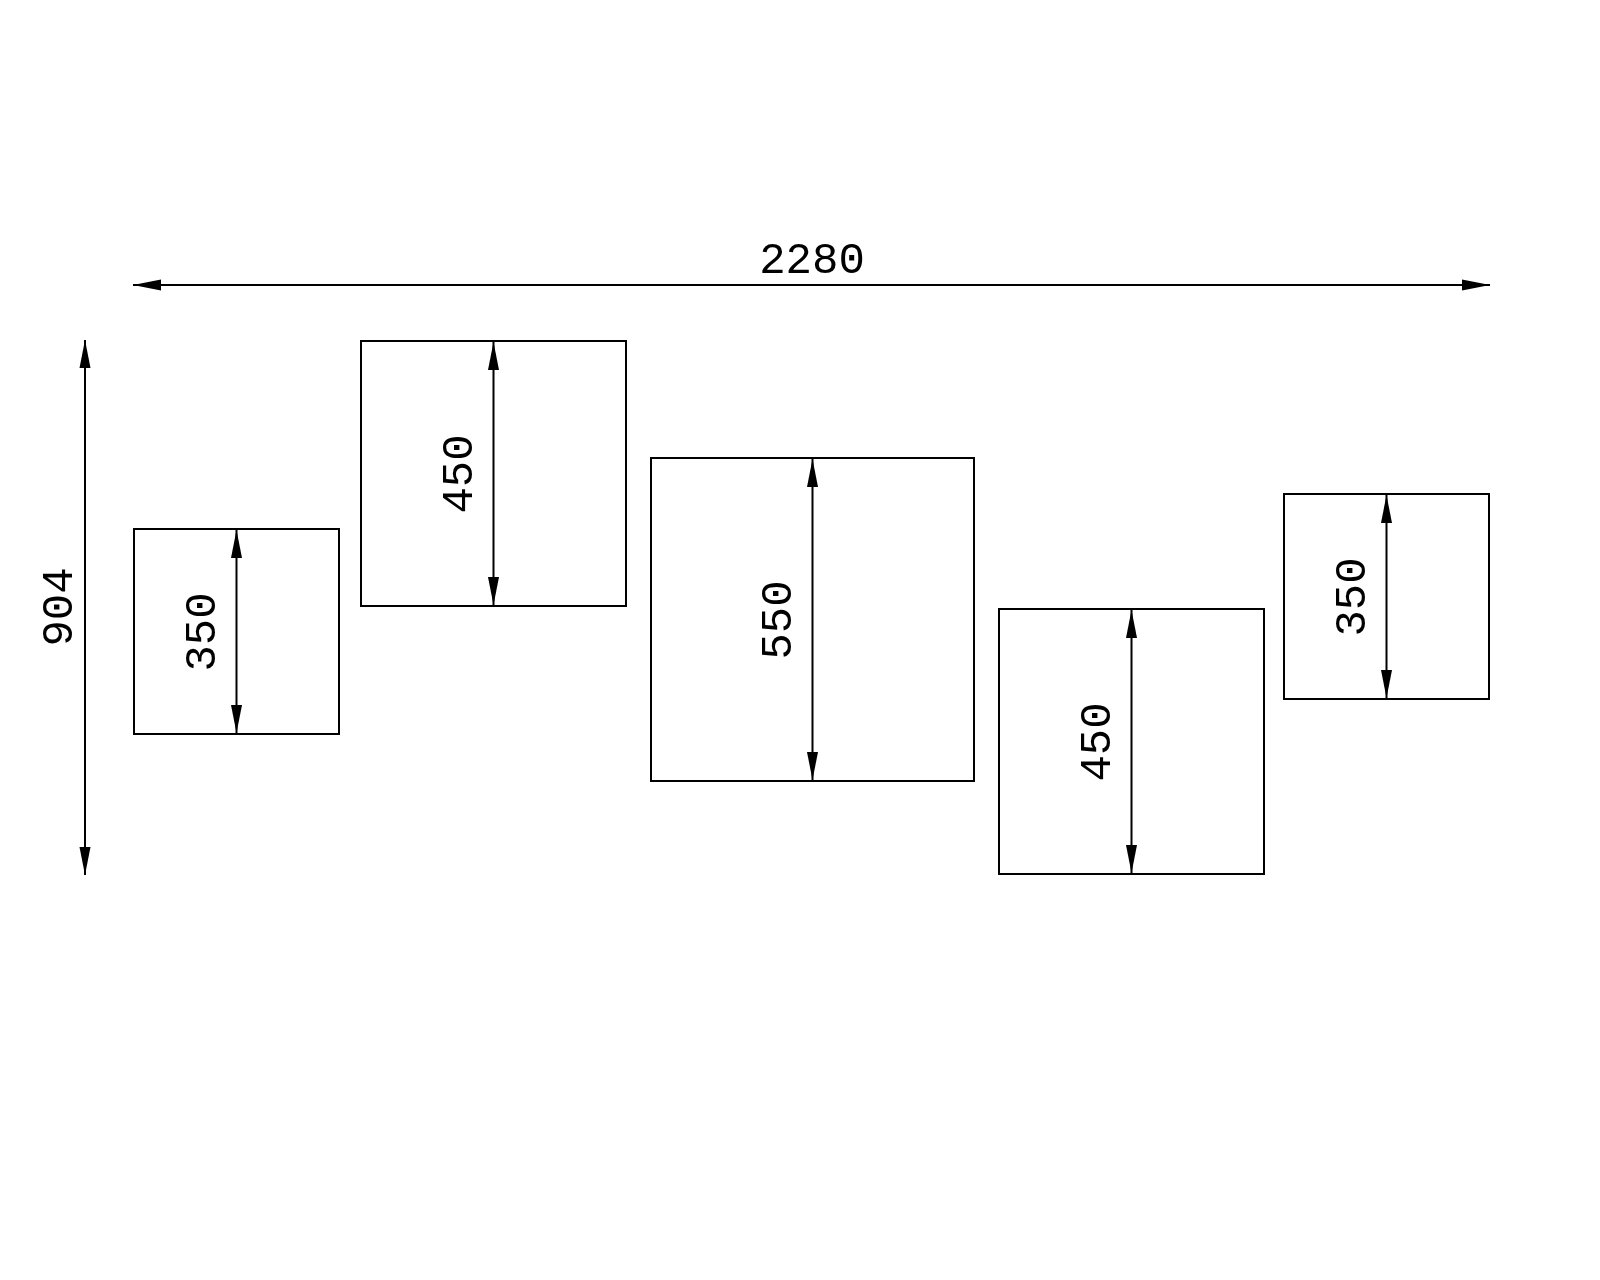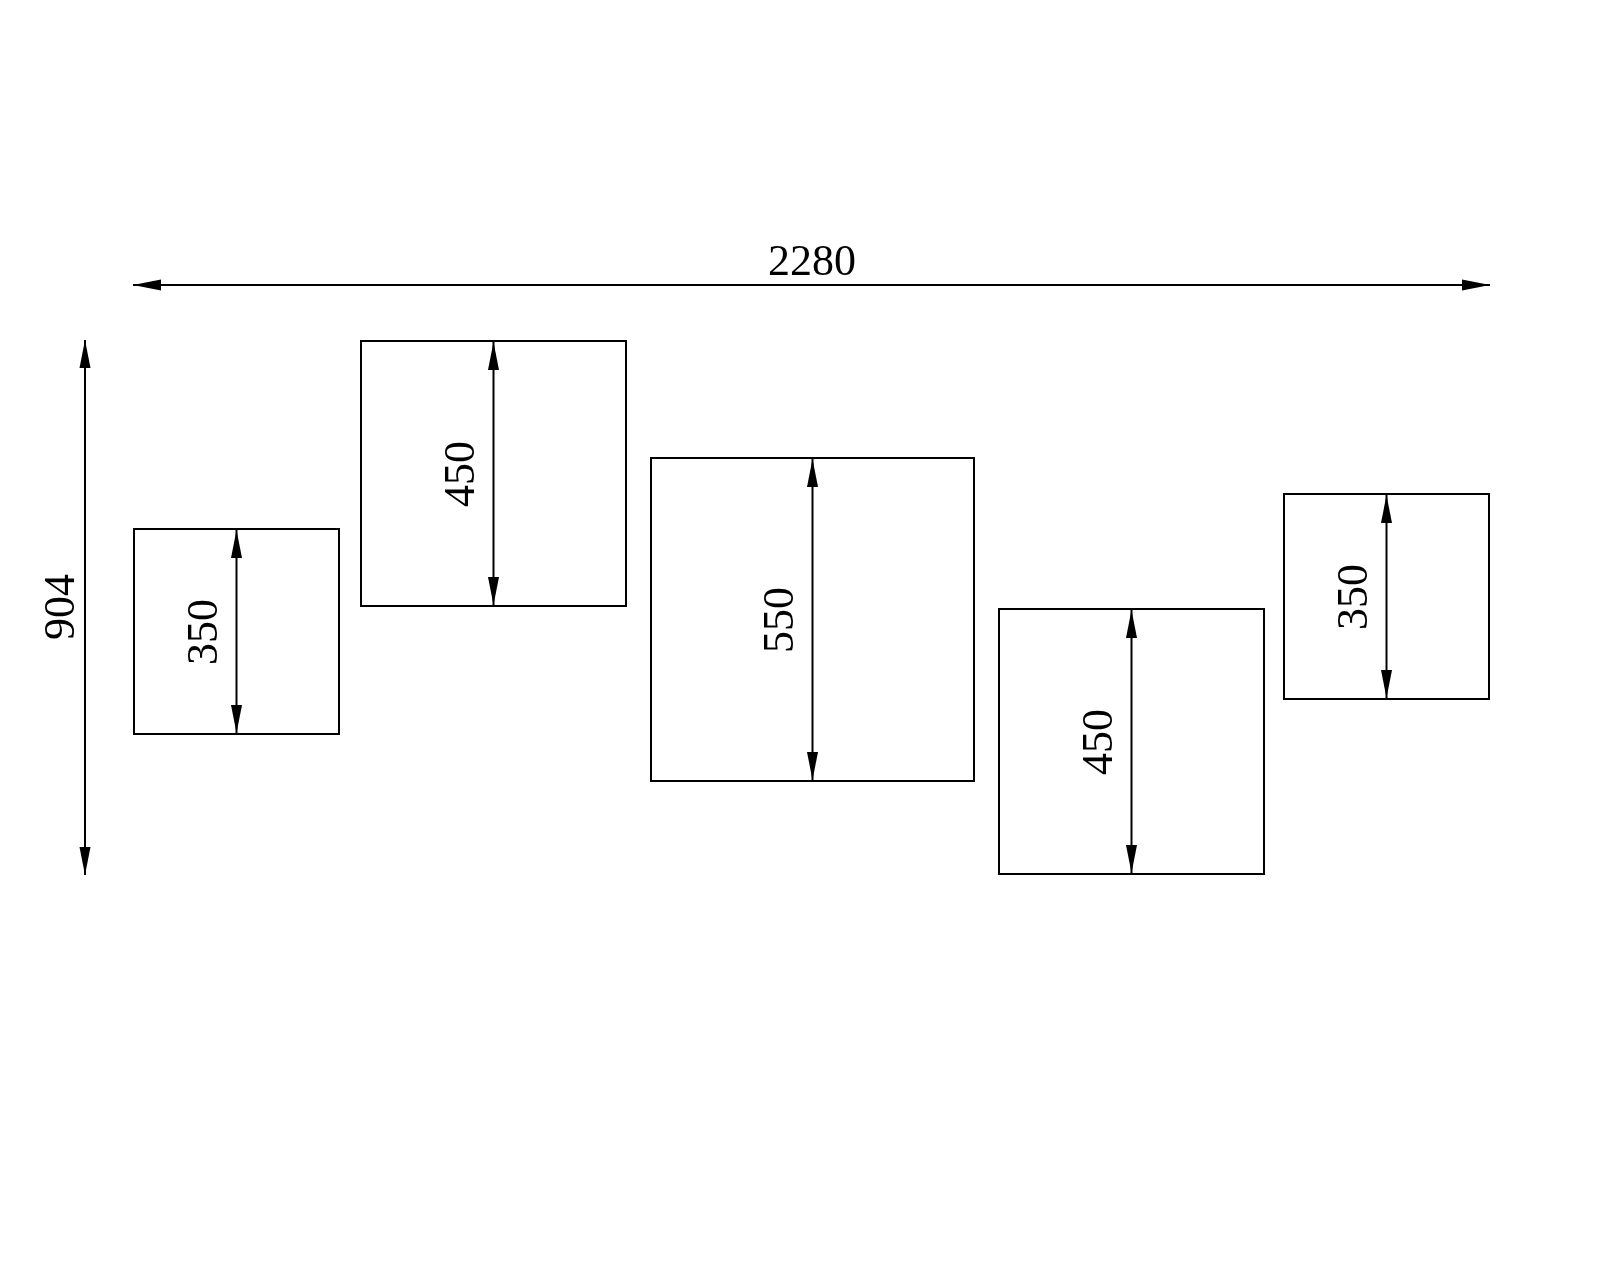--- a/index.html
+++ b/index.html
@@ -5,21 +5,21 @@
   html, body {
     margin: 0;
     padding: 0;
     background: #ffffff;
   }
   .canvas {
     position: relative;
     width: 1600px;
     height: 1280px;
     background: #ffffff;
-    font-family: Liberation Serif, serif;
+    font-family: Liberation Mono, monospace;
     overflow: hidden;
   }
   svg.lines {
     position: absolute;
     left: 0;
     top: 0;
   }
   .box {
     position: absolute;
     border: 2px solid #000000;

